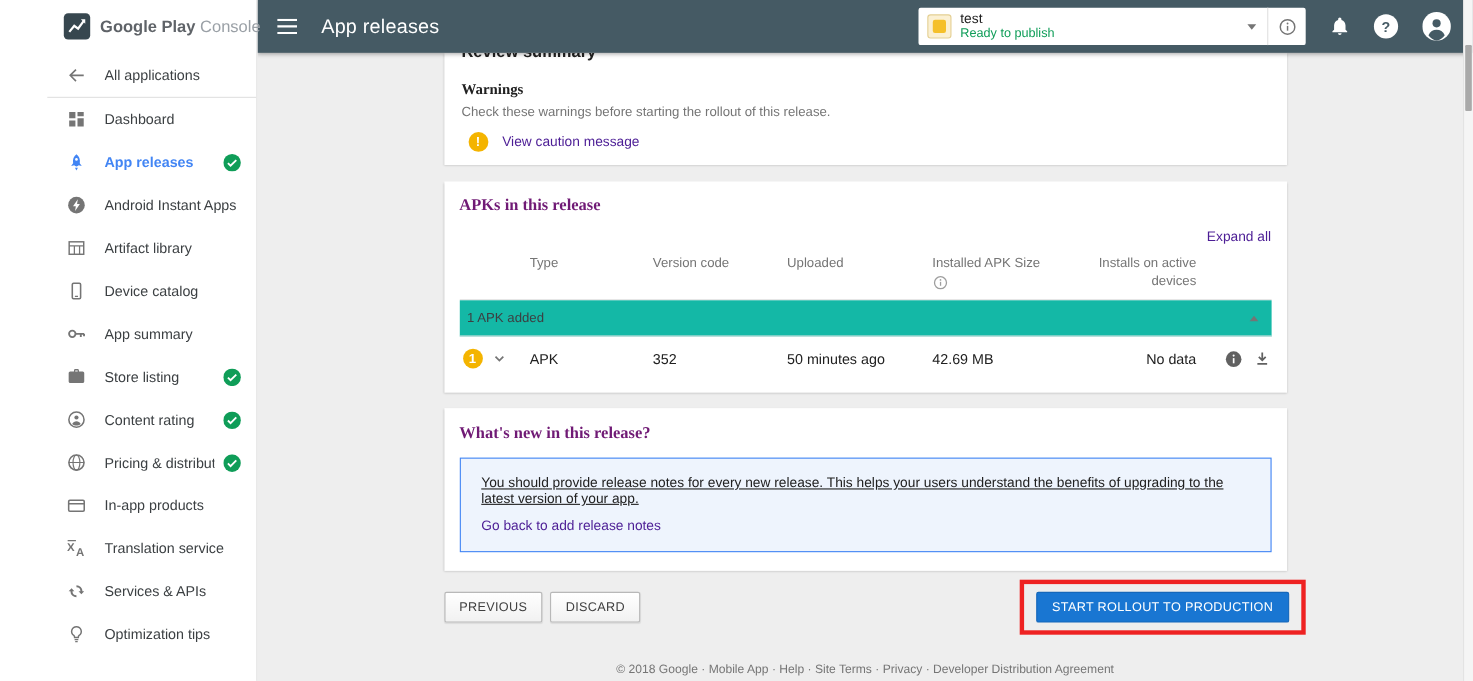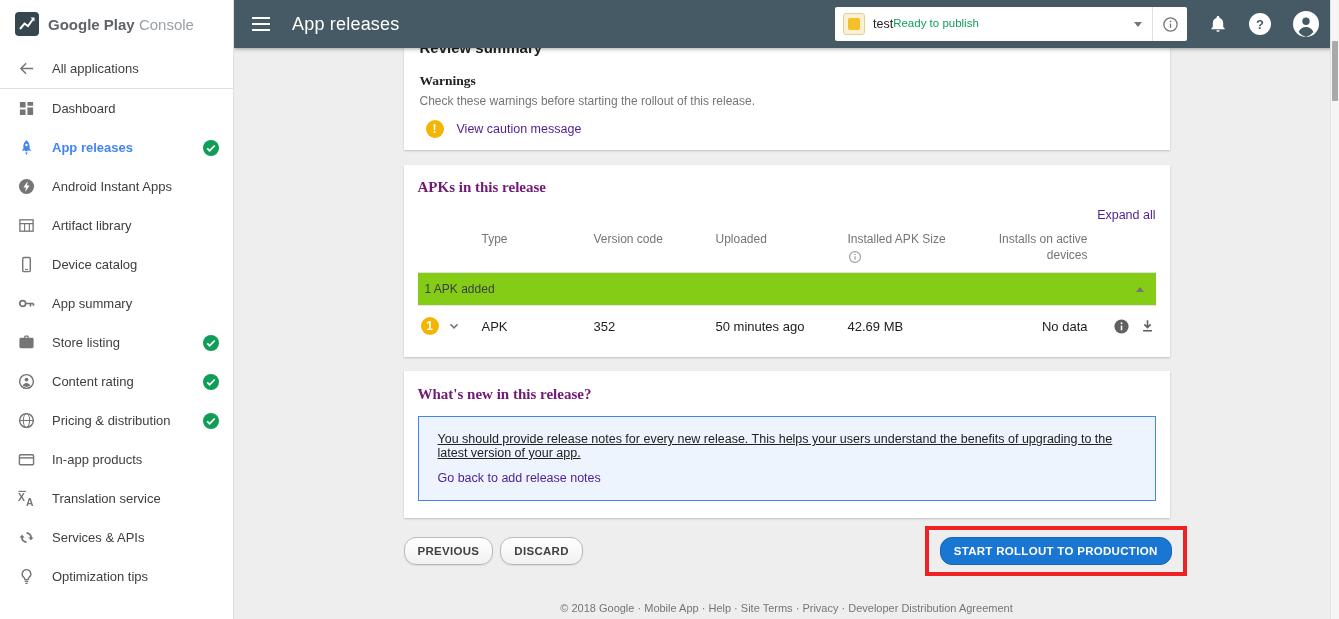--- a/index.html
+++ b/index.html
@@ -2,21 +2,21 @@
 <html><head>
 <meta charset="utf-8">
 <style>
   * { margin:0; padding:0; box-sizing:border-box; }
   html,body { width:1339px; height:619px; overflow:hidden; }
   body { font-family:"Liberation Sans", sans-serif; background:#eeeeee; color:#212121; }
 
   .app { position:relative; width:1339px; height:619px; display:flex; background:#eeeeee; overflow:hidden; }
 
   
-  .sidebar { width:234px; min-width:234px; background:#fff; border-right:1px solid #e0e0e0; z-index:4; height:100%; }
+  .sidebar { width:234px; min-width:234px; background:#fff; border-right:1px solid #e0e0e0; z-index:4; height:100%;padding-left:43px; }
   .logo { height:48px; display:flex; align-items:center; padding:0 14px; cursor:pointer; }
   .logo-mark { margin-right:8px; display:flex; }
   .logo-text { font-size:15px; white-space:nowrap; }
   .lg-dark { color:#5f6368; font-weight:bold; }
   .lg-light { color:#9aa0a6; }
   .nav-item { height:39px; display:flex; align-items:center; padding:0 14px 0 17px; font-size:13px; color:#3c4043; cursor:pointer; }
   .nav-item .icon { width:18px; height:18px; margin-right:17px; color:#757575; display:flex; align-items:center; justify-content:center; flex-shrink:0; }
   .nav-item .lbl { flex:1; white-space:nowrap; overflow:hidden; }
   .nav-item.active, .nav-item.active .icon { color:#4285f4; font-weight:bold; }
   .nav-item.back { height:40px; color:#3c4043; }
@@ -24,21 +24,21 @@
   .check { margin-left:8px; display:flex; flex-shrink:0; }
 
   
   .main { flex:1; display:flex; flex-direction:column; min-width:0; }
   .topbar { height:48px; background:#455a64; display:flex; align-items:center; padding:0 18px 0 18px; color:#fff; box-shadow:0 1px 4px rgba(0,0,0,.35); position:relative; z-index:3; }
   .hamburger { display:flex; cursor:pointer; margin-right:22px; }
   .topbar-title { font-size:18px; font-weight:normal; letter-spacing:.2px; }
   .selector { margin-left:auto; width:352px; height:34px; background:#fff; border-radius:2px; display:flex; align-items:center; padding:0 0 0 8px; cursor:pointer; color:#212121; }
   .sel-icon { width:22px; height:22px; border-radius:3px; background:#fbf0d2; border:1px solid #e4cf93; margin-right:8px; position:relative; flex-shrink:0; }
   .sel-icon::after { content:""; position:absolute; left:4px; top:4px; width:12px; height:12px; border-radius:2px; background:#f4b400; opacity:.8; }
-  .sel-text { display:flex; flex-direction:row; line-height:1.15; flex:1; min-width:0; }
+  .sel-text { display:flex; flex-direction:column; line-height:1.15; flex:1; min-width:0; }
   .sel-name { font-size:12.5px; color:#212121; }
   .sel-status { font-size:11.5px; color:#0f9d58; }
   .caret { width:0; height:0; border-left:4px solid transparent; border-right:4px solid transparent; border-top:5px solid #757575; margin:0 10px; }
   .sel-div { width:1px; height:34px; background:#e0e0e0; }
   .sel-info { width:34px; height:34px; display:flex; align-items:center; justify-content:center; }
   .tb-icon { margin-left:22px; display:flex; cursor:pointer; }
   .tb-circle { margin-left:22px; width:22px; height:22px; background:#fff; color:#455a64; border-radius:50%; font-size:13px; font-weight:bold; display:flex; align-items:center; justify-content:center; cursor:pointer; }
   .tb-avatar { margin-left:22px; margin-right:2px; display:flex; cursor:pointer; }
 
   
@@ -52,36 +52,36 @@
   .caution-row { display:flex; align-items:center; margin-top:12px; padding-left:6px; gap:13px; }
   .badge-orange { width:18px; height:18px; border-radius:50%; background:#f4b400; color:#fff; font-size:12px; font-weight:bold; display:flex; align-items:center; justify-content:center; flex-shrink:0; }
   a.link { color:#4c1d95; text-decoration:none; font-size:12.5px; cursor:pointer; }
 
   .card-apks { padding:14px 14px 10px; margin-bottom:14px; }
   .card-title { font-size:15px; font-weight:bold; color:#701a75;font-family:Liberation Serif, serif; }
   .expand-row { display:flex; justify-content:flex-end; margin-top:12px; }
   .tbl-head { display:grid; grid-template-columns:64px 112px 122px 132px 148px 1fr 56px; padding:10px 0 8px; border-bottom:1px solid #e0e0e0; color:#757575; font-size:12px; align-items:start; }
   .col-size { display:flex; flex-direction:column; gap:4px; }
   .col-installs { text-align:right; padding-right:12px; line-height:1.3; }
-  .group-row { display:flex; justify-content:space-between; align-items:center; background:#84cc16; border-bottom:1px solid #e6e6e6; padding:9px 12px 9px 7px; font-size:12px; color:#3c4043; cursor:pointer; }
+  .group-row { display:flex; justify-content:space-between; align-items:center; background:#14b8a6; border-bottom:1px solid #e6e6e6; padding:9px 12px 9px 7px; font-size:12px; color:#3c4043; cursor:pointer; }
   .tri-up { width:0; height:0; border-left:4px solid transparent; border-right:4px solid transparent; border-bottom:5px solid #757575; }
   .tbl-row { display:grid; grid-template-columns:64px 112px 122px 132px 148px 1fr 56px; padding:11px 0 12px; font-size:13px; color:#212121; align-items:center; }
   .row-ctl { display:flex; align-items:center; gap:7px; padding-left:3px; }
   .cell-right { text-align:right; padding-right:12px; }
   .row-icons { display:flex; justify-content:flex-end; align-items:center; gap:9px; }
   .icon-btn { display:flex; cursor:pointer; }
 
   .card-notes { padding:15px 14px 17px; margin-bottom:8px; }
   .note-box { margin-top:13px; border:1px solid #4285f4; background:#eef4fd; padding:15px 19px 14px; }
   .note-text { font-size:12.5px; color:#212121;text-decoration:underline; }
   .note-box a { display:inline-block; margin-top:11px; }
 
   .actions { display:flex; align-items:center; margin-top:6px; }
   .actions-left { display:flex; gap:7px; }
-  .btn { height:28px; padding:0 13px; font-size:11.5px; font-weight:bold; border-radius:12px; letter-spacing:.3px; cursor:pointer; font-family:"Liberation Sans", sans-serif; }
+  .btn { height:28px; padding:0 13px; font-size:11.5px; font-weight:normal; border-radius:2px; letter-spacing:.3px; cursor:pointer; font-family:"Liberation Sans", sans-serif; }
   .btn-light { background:linear-gradient(#ffffff,#f1f1f1); border:1px solid #b8b8b8; color:#404040; box-shadow:0 1px 1px rgba(0,0,0,.08); }
   .btn-primary { background:#1976d2; border:1px solid #1567ba; color:#fff; }
   .annotation { margin-left:auto; margin-right:-17px; border:4px solid #ee2222; padding:7px 11px; }
 
   .page-footer { text-align:center; margin-top:26px; padding-bottom:20px; font-size:11px; color:#757575; }
   .page-footer span { white-space:pre; }
   .page-footer .flink { cursor:pointer; }
 
   
   .scrollbar { position:absolute; top:0; right:0; bottom:0; width:9px; background:#f5f5f5; border-left:1px solid #e3e3e3; z-index:10; }

